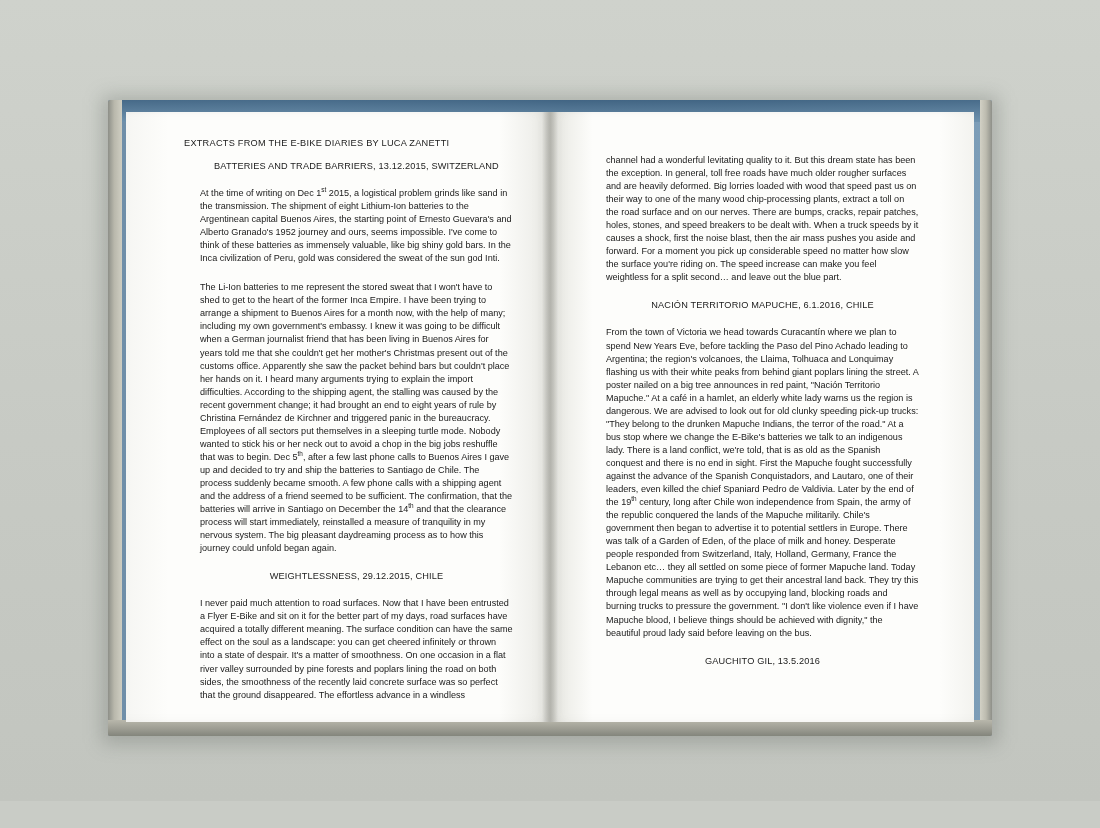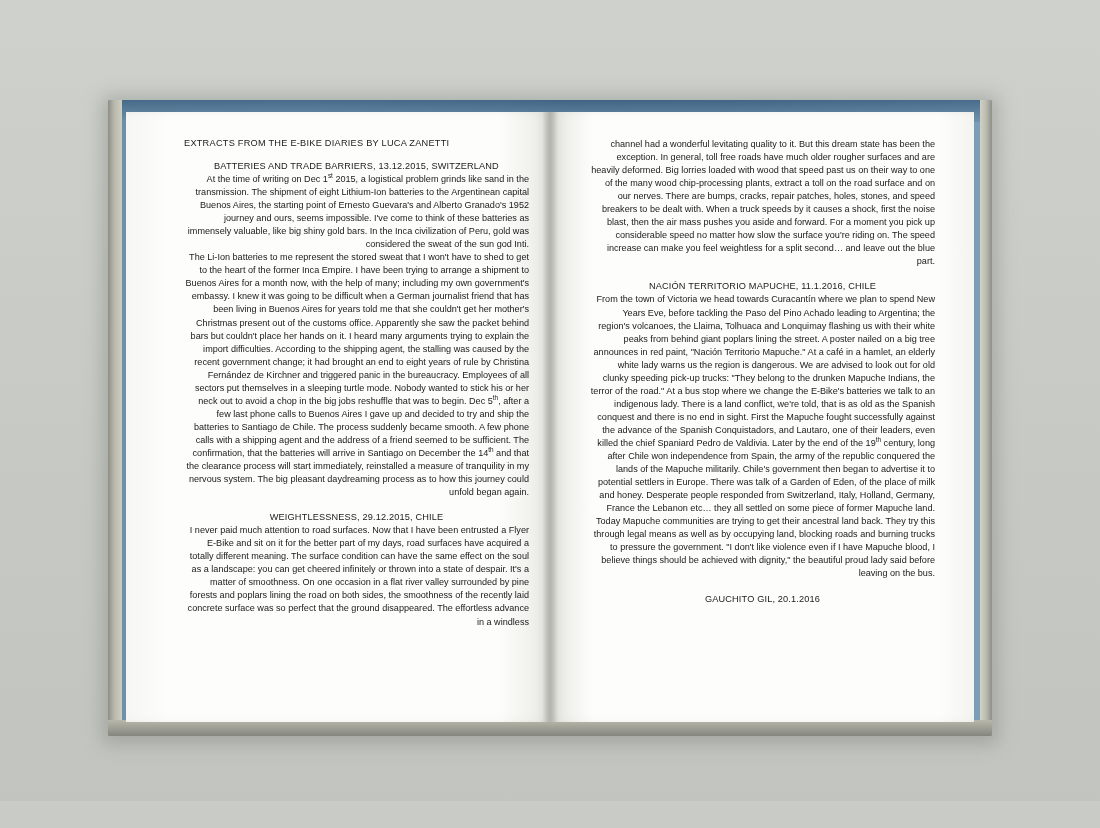--- a/index.html
+++ b/index.html
@@ -135,22 +135,22 @@
     letter-spacing: 0.15px;
     color: #1b1b1b;
     margin: 0 0 2px 0;
     font-weight: 400;
     text-align: center;
   }
   .para {
     font-size: 9.1px;
     line-height: 13.05px;
     color: #191919;
-    margin: 0;
-    text-align: right;
+    margin: 16px;
+    text-align: left;
     hyphens: manual;
   }
   .para + .sec-head { margin-top: 13px; }
   .para + .para { margin-top: 0; }
   sup { font-size: 6.4px; vertical-align: super; line-height: 0; }
 </style>
 </head>
 <body>
 
 <div id="stage">
@@ -177,23 +177,23 @@
           <p class="para">At the time of writing on Dec 1<sup>st</sup> 2015, a logistical problem grinds like sand in the transmission. The shipment of eight Lithium-Ion batteries to the Argentinean capital Buenos Aires, the starting point of Ernesto Guevara's and Alberto Granado's 1952 journey and ours, seems impossible. I've come to think of these batteries as immensely valuable, like big shiny gold bars. In the Inca civilization of Peru, gold was considered the sweat of the sun god Inti.</p>
           <p class="para">The Li-Ion batteries to me represent the stored sweat that I won't have to shed to get to the heart of the former Inca Empire. I have been trying to arrange a shipment to Buenos Aires for a month now, with the help of many; including my own government's embassy. I knew it was going to be difficult when a German journalist friend that has been living in Buenos Aires for years told me that she couldn't get her mother's Christmas present out of the customs office. Apparently she saw the packet behind bars but couldn't place her hands on it. I heard many arguments trying to explain the import difficulties. According to the shipping agent, the stalling was caused by the recent government change; it had brought an end to eight years of rule by Christina Fernández de Kirchner and triggered panic in the bureaucracy. Employees of all sectors put themselves in a sleeping turtle mode. Nobody wanted to stick his or her neck out to avoid a chop in the big jobs reshuffle that was to begin. Dec 5<sup>th</sup>, after a few last phone calls to Buenos Aires I gave up and decided to try and ship the batteries to Santiago de Chile. The process suddenly became smooth. A few phone calls with a shipping agent and the address of a friend seemed to be sufficient. The confirmation, that the batteries will arrive in Santiago on December the 14<sup>th</sup> and that the clearance process will start immediately, reinstalled a measure of tranquility in my nervous system. The big pleasant daydreaming process as to how this journey could unfold began again.</p>
 
           <p class="sec-head">WEIGHTLESSNESS, 29.12.2015, CHILE</p>
           <p class="para">I never paid much attention to road surfaces. Now that I have been entrusted a Flyer E-Bike and sit on it for the better part of my days, road surfaces have acquired a totally different meaning. The surface condition can have the same effect on the soul as a landscape: you can get cheered infinitely or thrown into a state of despair. It's a matter of smoothness. On one occasion in a flat river valley surrounded by pine forests and poplars lining the road on both sides, the smoothness of the recently laid concrete surface was so perfect that the ground disappeared. The effortless advance in a windless</p>
         </div>
 
         <div class="col right-col">
           <p class="para">channel had a wonderful levitating quality to it. But this dream state has been the exception. In general, toll free roads have much older rougher surfaces and are heavily deformed. Big lorries loaded with wood that speed past us on their way to one of the many wood chip-processing plants, extract a toll on the road surface and on our nerves. There are bumps, cracks, repair patches, holes, stones, and speed breakers to be dealt with. When a truck speeds by it causes a shock, first the noise blast, then the air mass pushes you aside and forward. For a moment you pick up considerable speed no matter how slow the surface you're riding on. The speed increase can make you feel weightless for a split second… and leave out the blue part.</p>
 
-          <p class="sec-head">NACIÓN TERRITORIO MAPUCHE, 11.1.2016, CHILE</p>
+          <p class="sec-head">NACIÓN TERRITORIO MAPUCHE, 6.1.2016, CHILE</p>
           <p class="para">From the town of Victoria we head towards Curacantín where we plan to spend New Years Eve, before tackling the Paso del Pino Achado leading to Argentina; the region's volcanoes, the Llaima, Tolhuaca and Lonquimay flashing us with their white peaks from behind giant poplars lining the street. A poster nailed on a big tree announces in red paint, "Nación Territorio Mapuche." At a café in a hamlet, an elderly white lady warns us the region is dangerous. We are advised to look out for old clunky speeding pick-up trucks: "They belong to the drunken Mapuche Indians, the terror of the road." At a bus stop where we change the E-Bike's batteries we talk to an indigenous lady. There is a land conflict, we're told, that is as old as the Spanish conquest and there is no end in sight. First the Mapuche fought successfully against the advance of the Spanish Conquistadors, and Lautaro, one of their leaders, even killed the chief Spaniard Pedro de Valdivia. Later by the end of the 19<sup>th</sup> century, long after Chile won independence from Spain, the army of the republic conquered the lands of the Mapuche militarily. Chile's government then began to advertise it to potential settlers in Europe. There was talk of a Garden of Eden, of the place of milk and honey. Desperate people responded from Switzerland, Italy, Holland, Germany, France the Lebanon etc… they all settled on some piece of former Mapuche land. Today Mapuche communities are trying to get their ancestral land back. They try this through legal means as well as by occupying land, blocking roads and burning trucks to pressure the government. "I don't like violence even if I have Mapuche blood, I believe things should be achieved with dignity," the beautiful proud lady said before leaving on the bus.</p>
 
-          <p class="sec-head">GAUCHITO GIL, 20.1.2016</p>
+          <p class="sec-head">GAUCHITO GIL, 13.5.2016</p>
         </div>
 
       </div>
     </div>
   </div>
 
 </div>
 
 </body></html>

